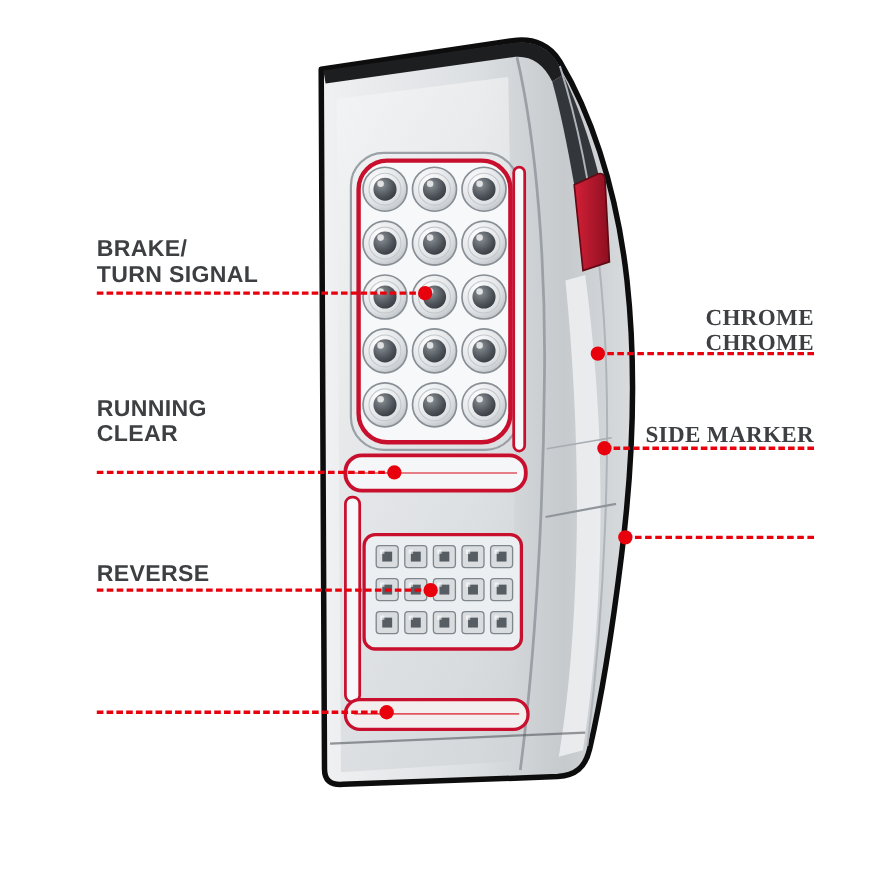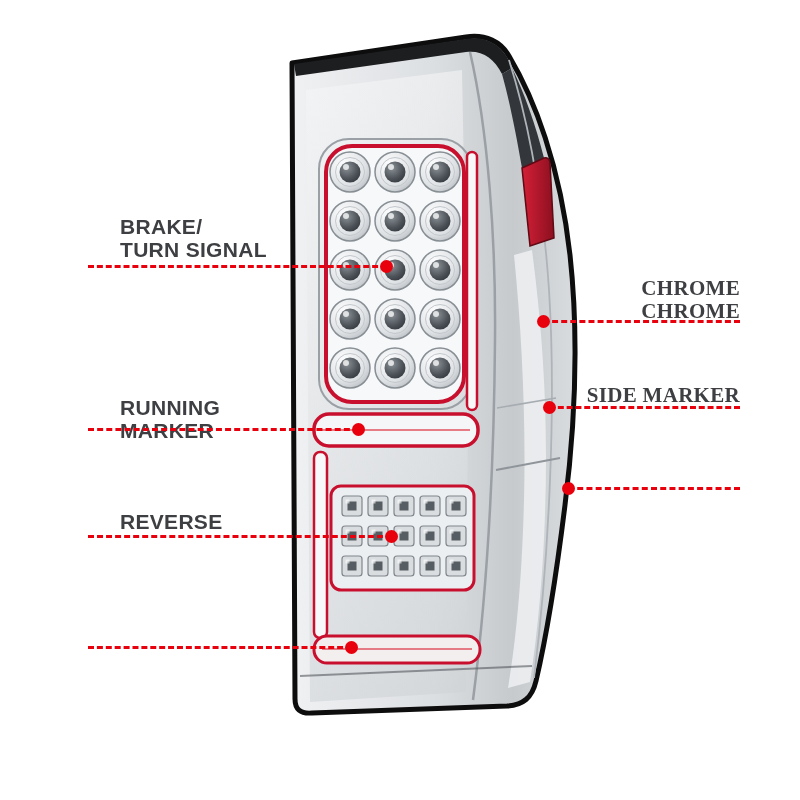--- a/index.html
+++ b/index.html
@@ -5,21 +5,21 @@
   :root{
     --red:#e8000d;
     --text:#3d3f42;
   }
   *{margin:0;padding:0;box-sizing:border-box}
   html,body{width:800px;height:800px;background:#ffffff;overflow:hidden;
     font-family:"Liberation Sans",sans-serif;}
   .canvas{position:relative;width:800px;height:800px;background:#fff;}
   .art{position:absolute;left:0;top:0;}
   .label{position:absolute;font-weight:bold;font-size:21px;line-height:23px;
-    color:var(--text);letter-spacing:.3px;white-space:nowrap;margin-left:32px;}
+    color:var(--text);letter-spacing:.3px;white-space:nowrap;}
   .label span{display:block;}
   .label.left{left:88px;text-align:left;}
   .label.right{right:60px;text-align:right;font-family:Liberation Serif, serif;}
   .dash{position:absolute;height:0;border-top:3px dashed var(--red);}
   .dot{position:absolute;width:13px;height:13px;border-radius:50%;background:var(--red);}
 </style>
 </head>
 <body>
 
 <div class="canvas">
@@ -136,23 +136,23 @@
       <use href="#rcell" x="456" y="566"></use>
   </svg>
 
   <div class="label left" style="top:215px">
     <span>BRAKE/</span>
     <span>TURN SIGNAL</span>
   </div>
   <div class="dash" style="left:88px;top:265px;width:299px"></div>
   <div class="dot" style="left:380px;top:260px"></div>
 
-  <div class="label left" style="top:396px">
+  <div class="label left" style="top:360px">
     <span>RUNNING</span>
-    <span>MARKER</span>
+    <span>CLEAR</span>
   </div>
   <div class="dash" style="left:88px;top:428px;width:271px"></div>
   <div class="dot" style="left:352px;top:423px"></div>
 
   <div class="label left" style="top:510px">
     <span>REVERSE</span>
   </div>
   <div class="dash" style="left:88px;top:535px;width:304px"></div>
   <div class="dot" style="left:385px;top:530px"></div>
 

